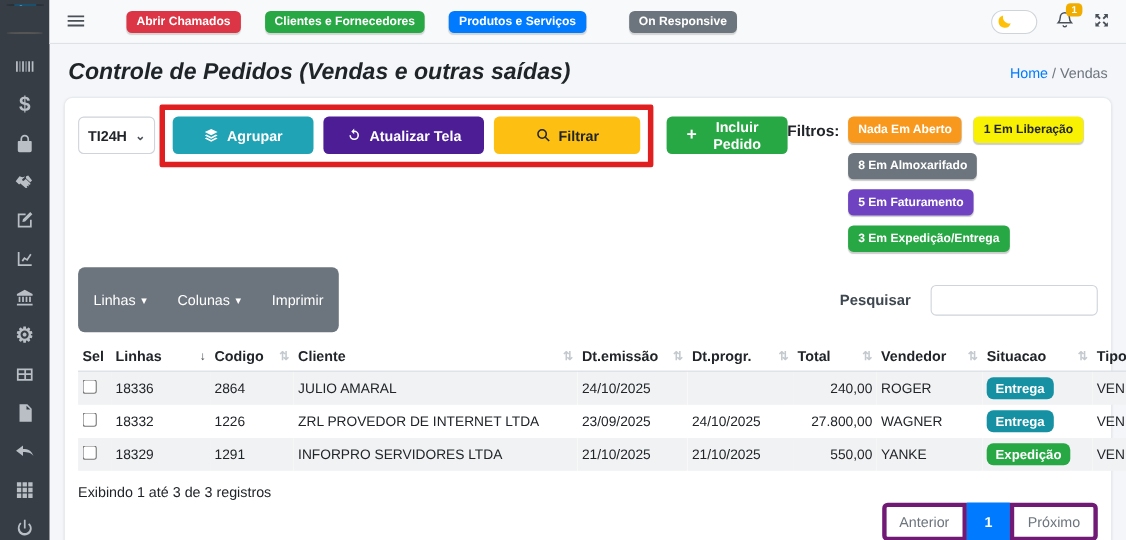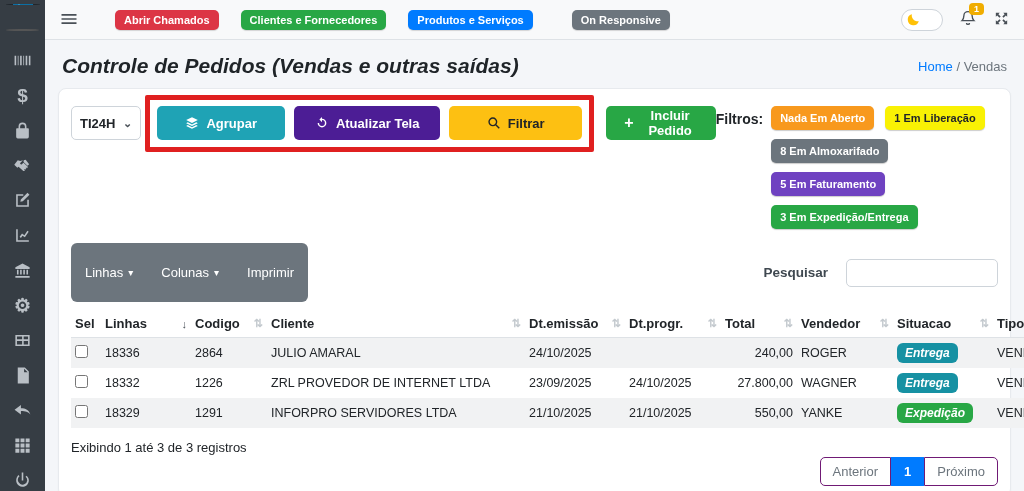--- a/index.html
+++ b/index.html
@@ -79,28 +79,28 @@
 
   
   table { width:100%; border-collapse:collapse; table-layout:fixed; }
   thead th { text-align:left; font-size:13px; font-weight:bold; padding:4px 4px 6px; border-bottom:1px solid #dee2e6; white-space:nowrap; }
   .th-inner { display:flex; align-items:center; justify-content:space-between; }
   .sort { color:#c3c9ce; font-size:11px; cursor:pointer; }
   .sort.active { color:#495057; font-weight:bold; }
   tbody td { font-size:12.5px; padding:5px 4px; white-space:nowrap; overflow:hidden; color:#212529; }
   tbody tr.striped { background:#f1f2f3; }
   td.num, th.num { text-align:right; }
-  .sit-badge { display:inline-block; color:#fff; font-size:12px; font-weight:bold; padding:3px 8px; border-radius:6px;font-style:italic; }
+  .sit-badge { display:inline-block; color:#fff; font-size:12px; font-weight:bold; padding:3px 8px; border-radius:6px; }
   .chk { width:13px; height:13px; cursor:pointer; }
 
   
   .info-row { margin:12px 0 2px; font-size:13px; color:#212529; }
   .pager-row { display:flex; justify-content:flex-end; margin-top:2px; }
   .pager { display:flex; }
-  .pg { border:1px solid #701a75; background:#fff; color:#6c757d; font-size:13px; padding:6px 12px; cursor:pointer; }
+  .pg { border:4px solid #701a75; background:#fff; color:#6c757d; font-size:13px; padding:6px 12px; cursor:pointer; }
   .pg:first-child { border-radius:5px 0 0 5px; }
   .pg:last-child { border-radius:0 5px 5px 0; }
   .pg.active { background:#007bff; border-color:#007bff; color:#fff; font-weight:bold; }
 
   
   .items-card { margin-top:9px; padding:9px 12px 12px; }
   .items-title { font-weight:bold; font-size:13.5px; }
 </style>
 </head>
 <body>

